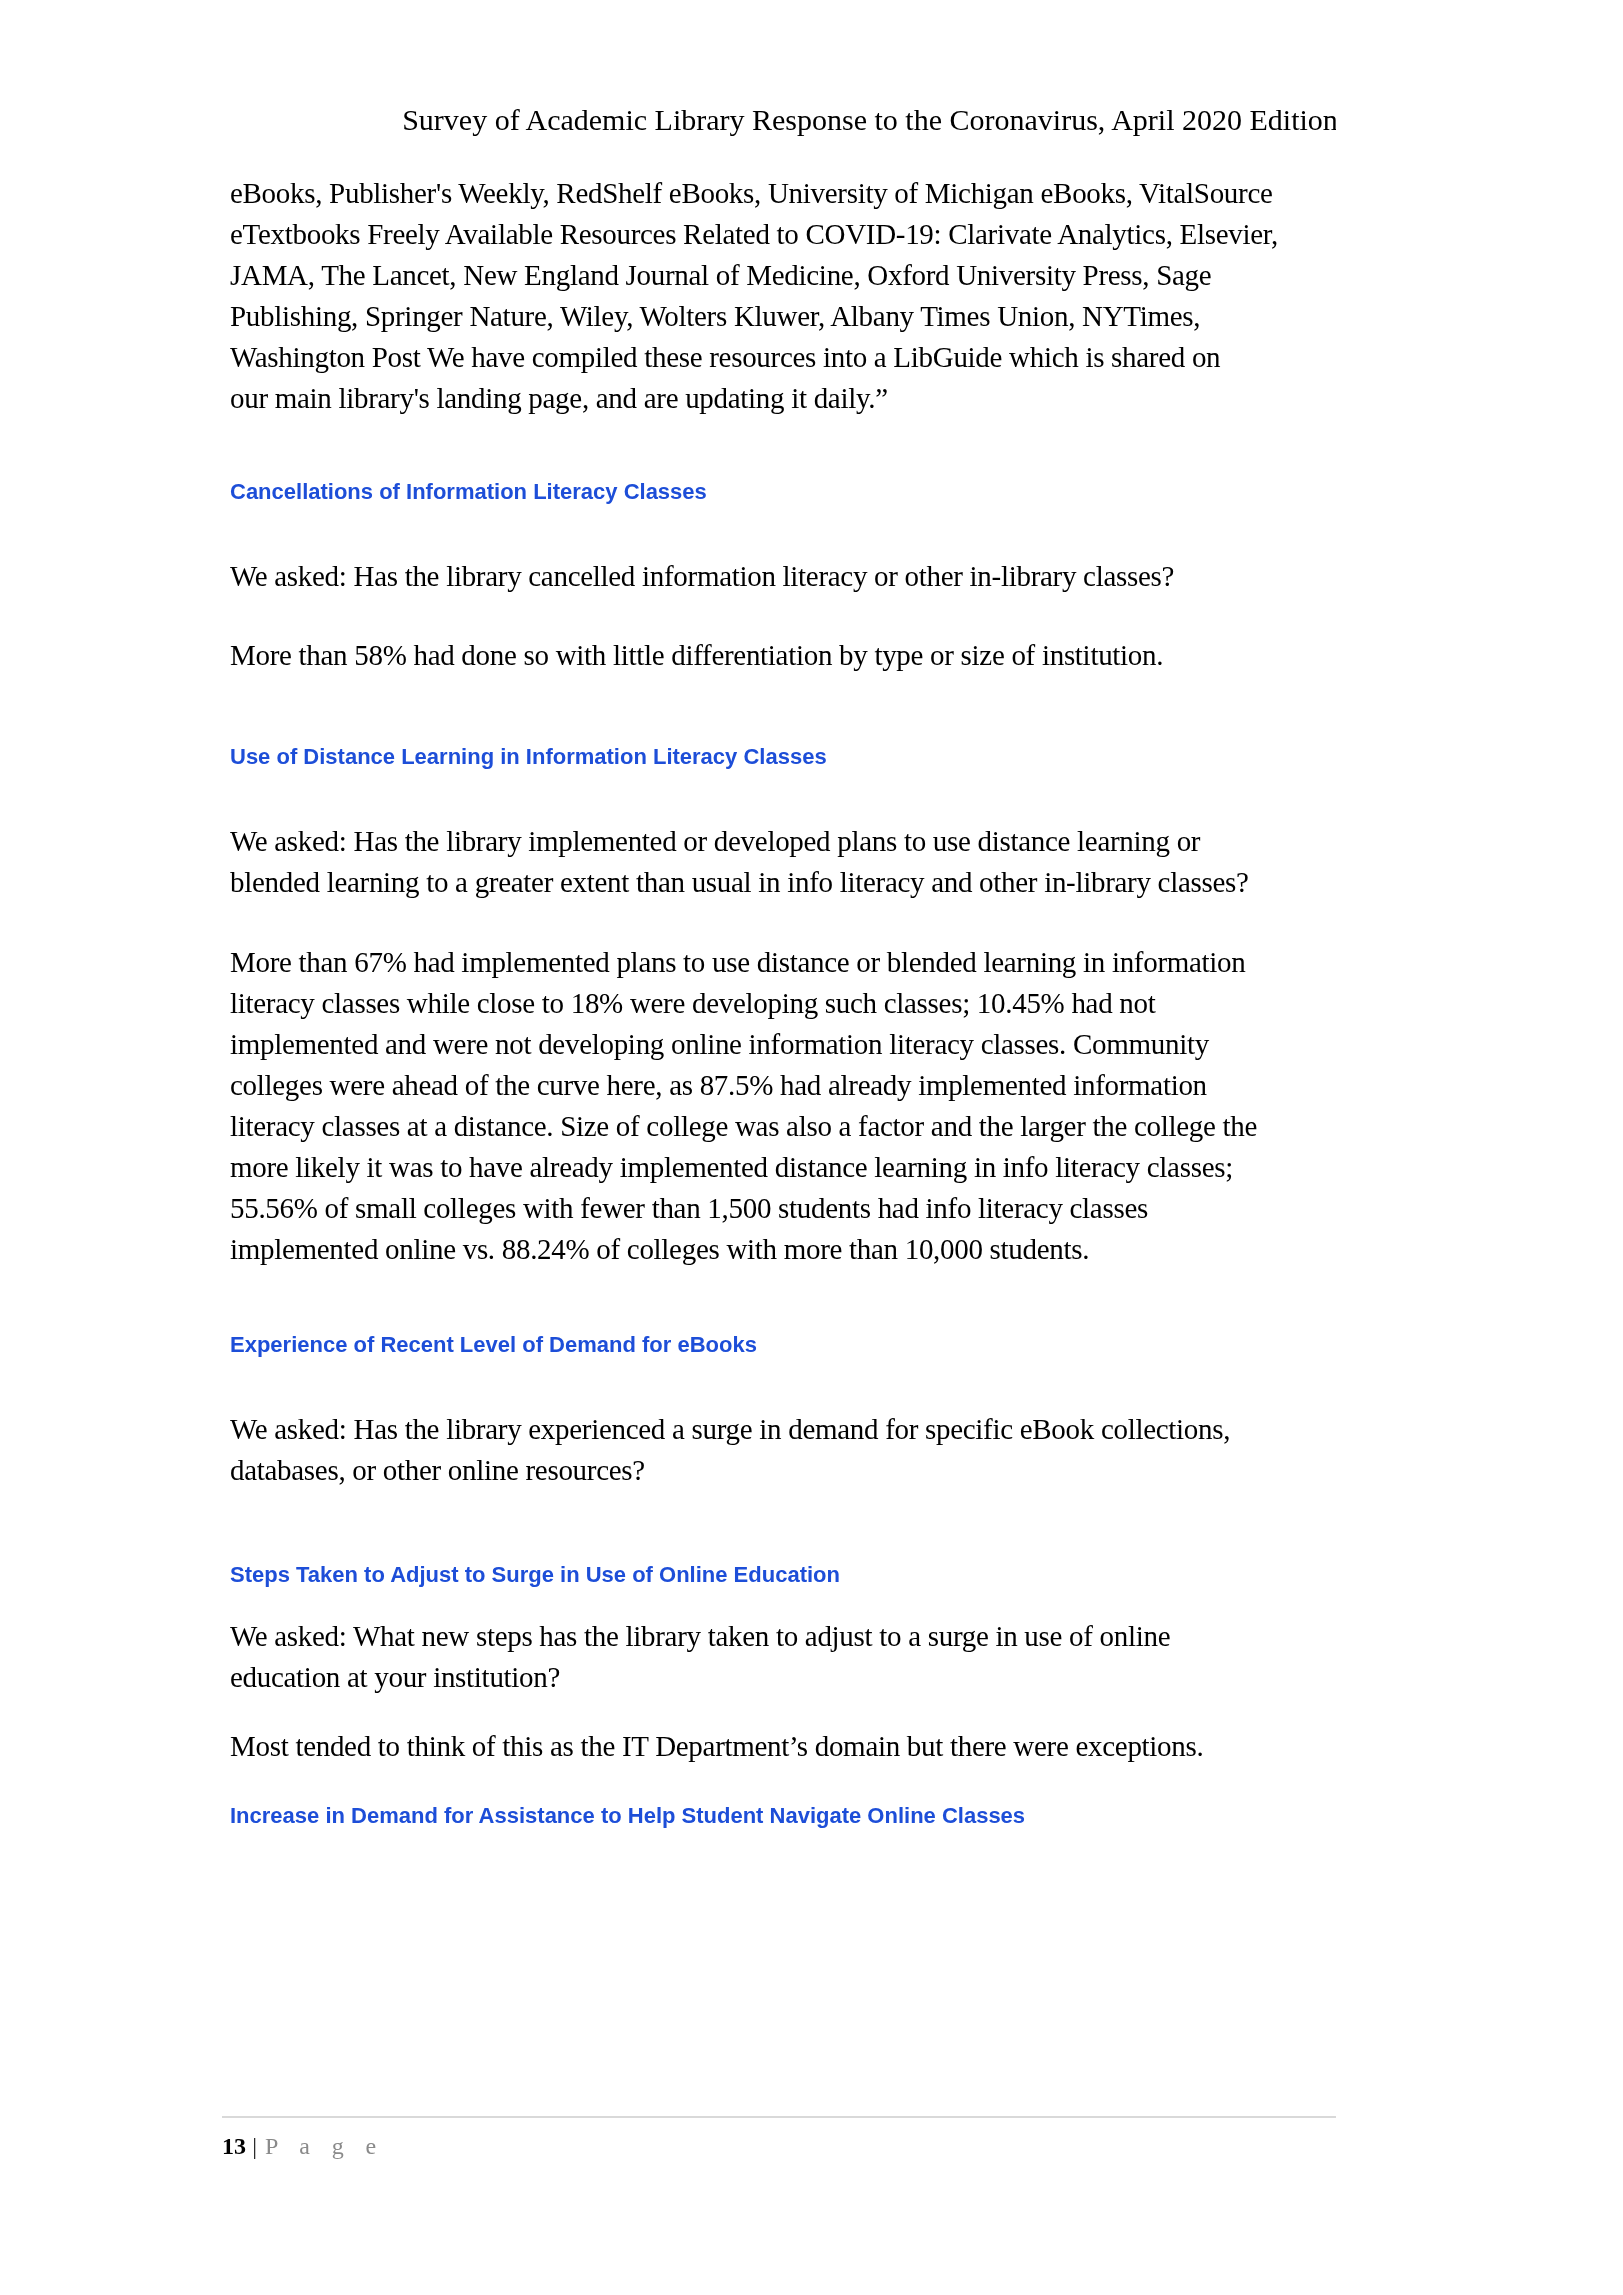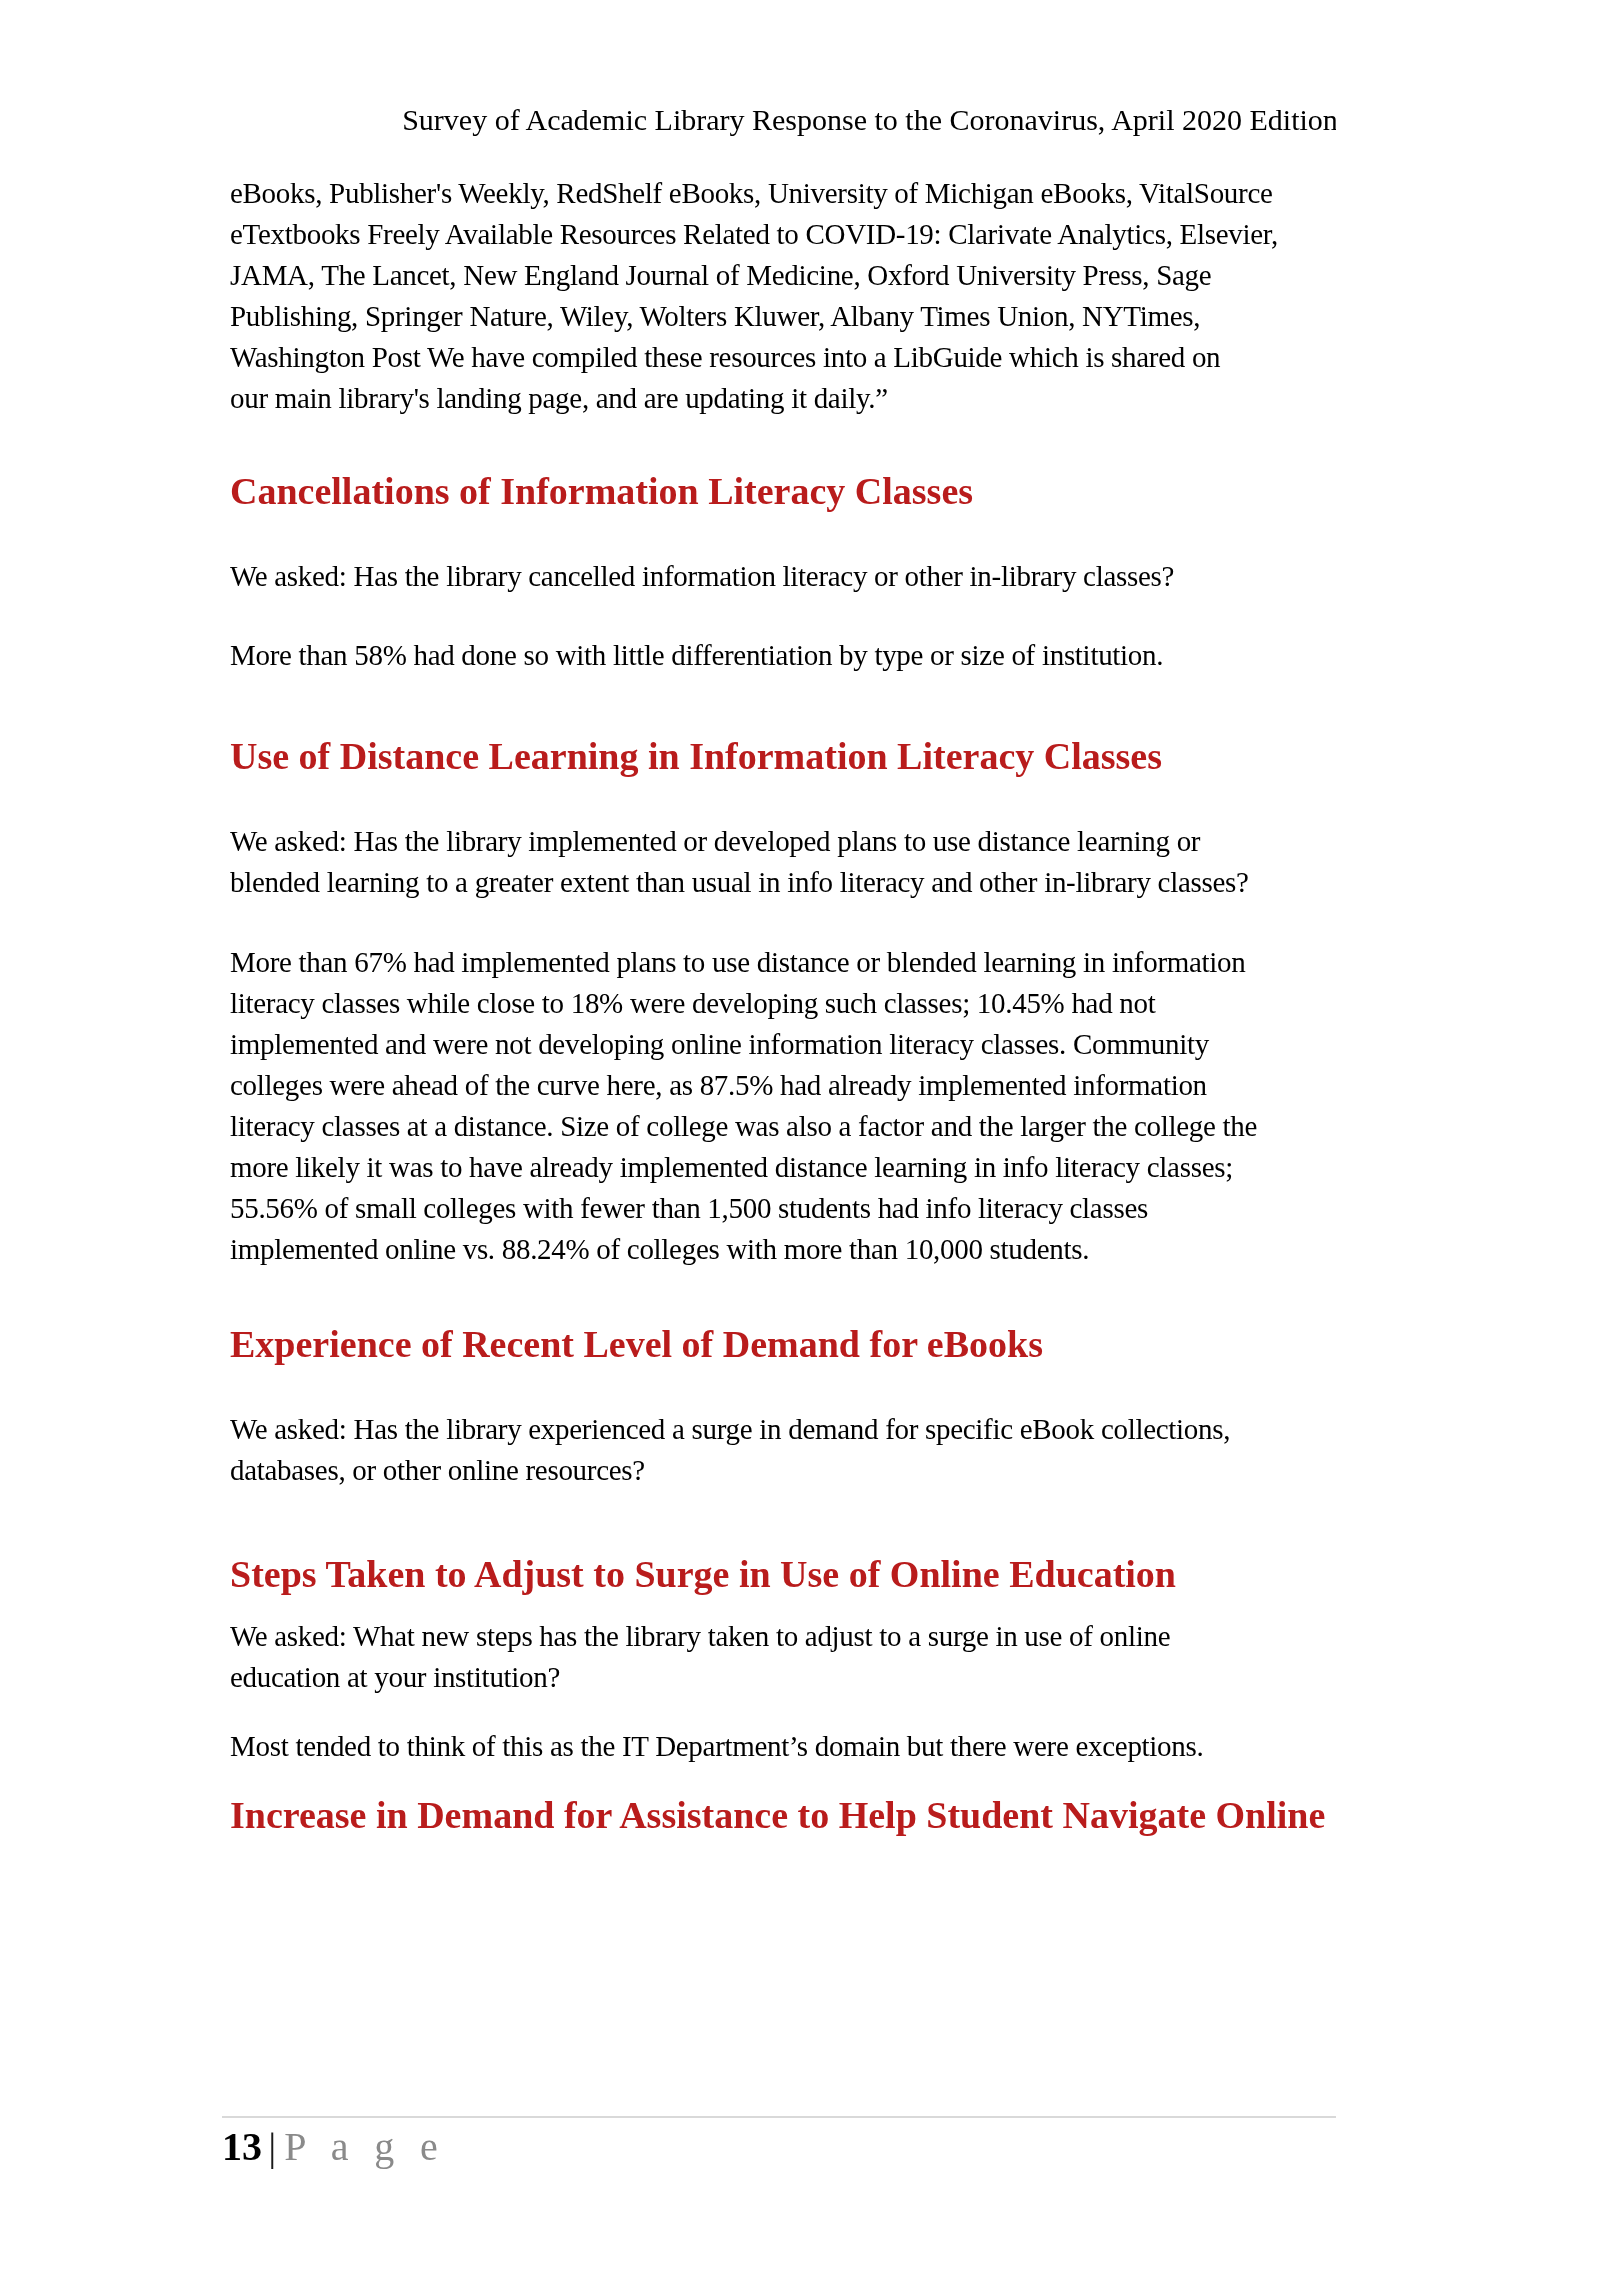--- a/index.html
+++ b/index.html
@@ -33,34 +33,34 @@
   }
   .p {
     margin: 0;
     font-size: 29px;
     line-height: 41px;
     letter-spacing: -0.3px;
     white-space: pre-line;
   }
   .h {
     margin: 0;
-    font-family: Liberation Serif, serif;
+    font-family: Liberation Sans, sans-serif;
     font-weight: bold;
-    font-size: 38px;
+    font-size: 22px;
     line-height: 35px;
-    color: #b91c1c;
+    color: #1d4ed8;
   }
   .footer {
     position: absolute;
     left: 222px;
     top: 2116px;
     width: 1297px;
     border-top: 2.4px solid #D9D9D9;
     padding-top: 12.6px;
-    font-size: 40px;
+    font-size: 24px;
     line-height: 31px;
   }
   .footer .num {
     font-weight: bold;
     color: #000000;
   }
   .footer .sep {
     color: #1a1a1a;
     padding: 0 7.9px 0 6.3px;
     font-weight: normal;

